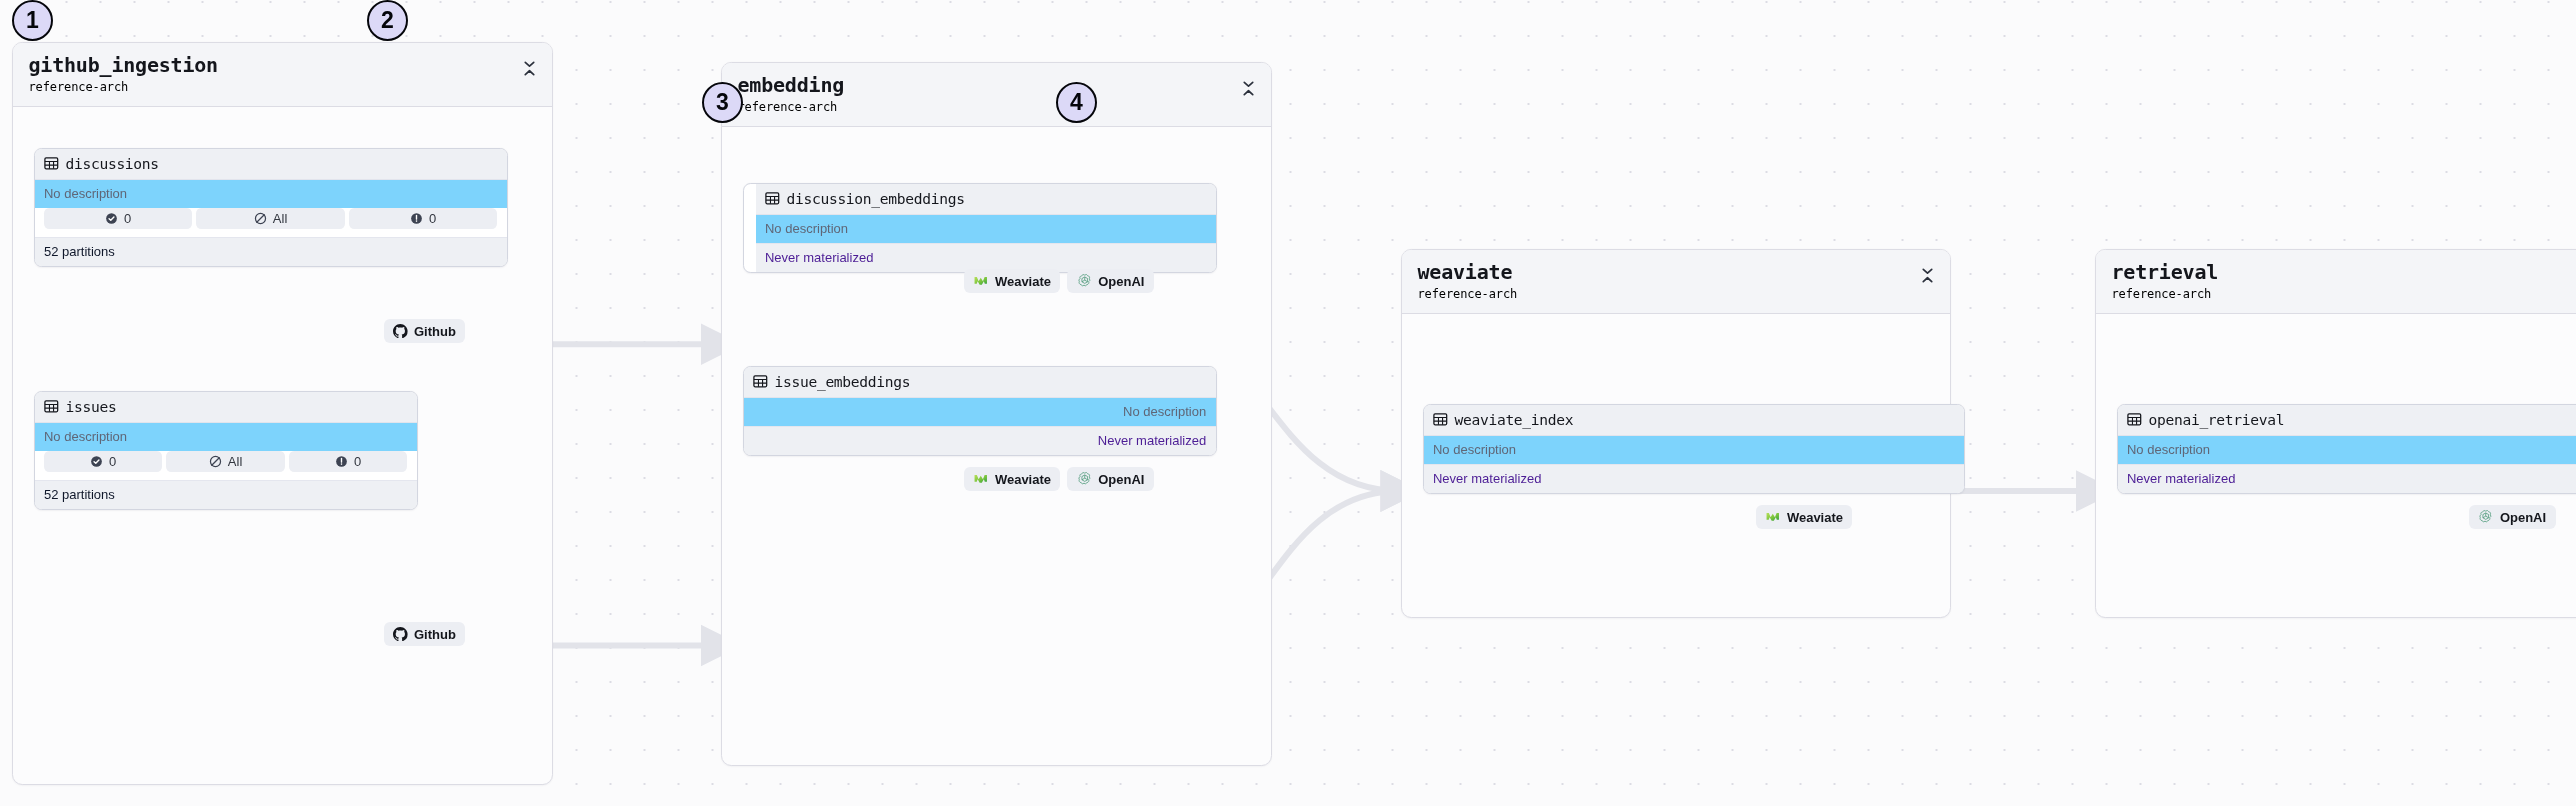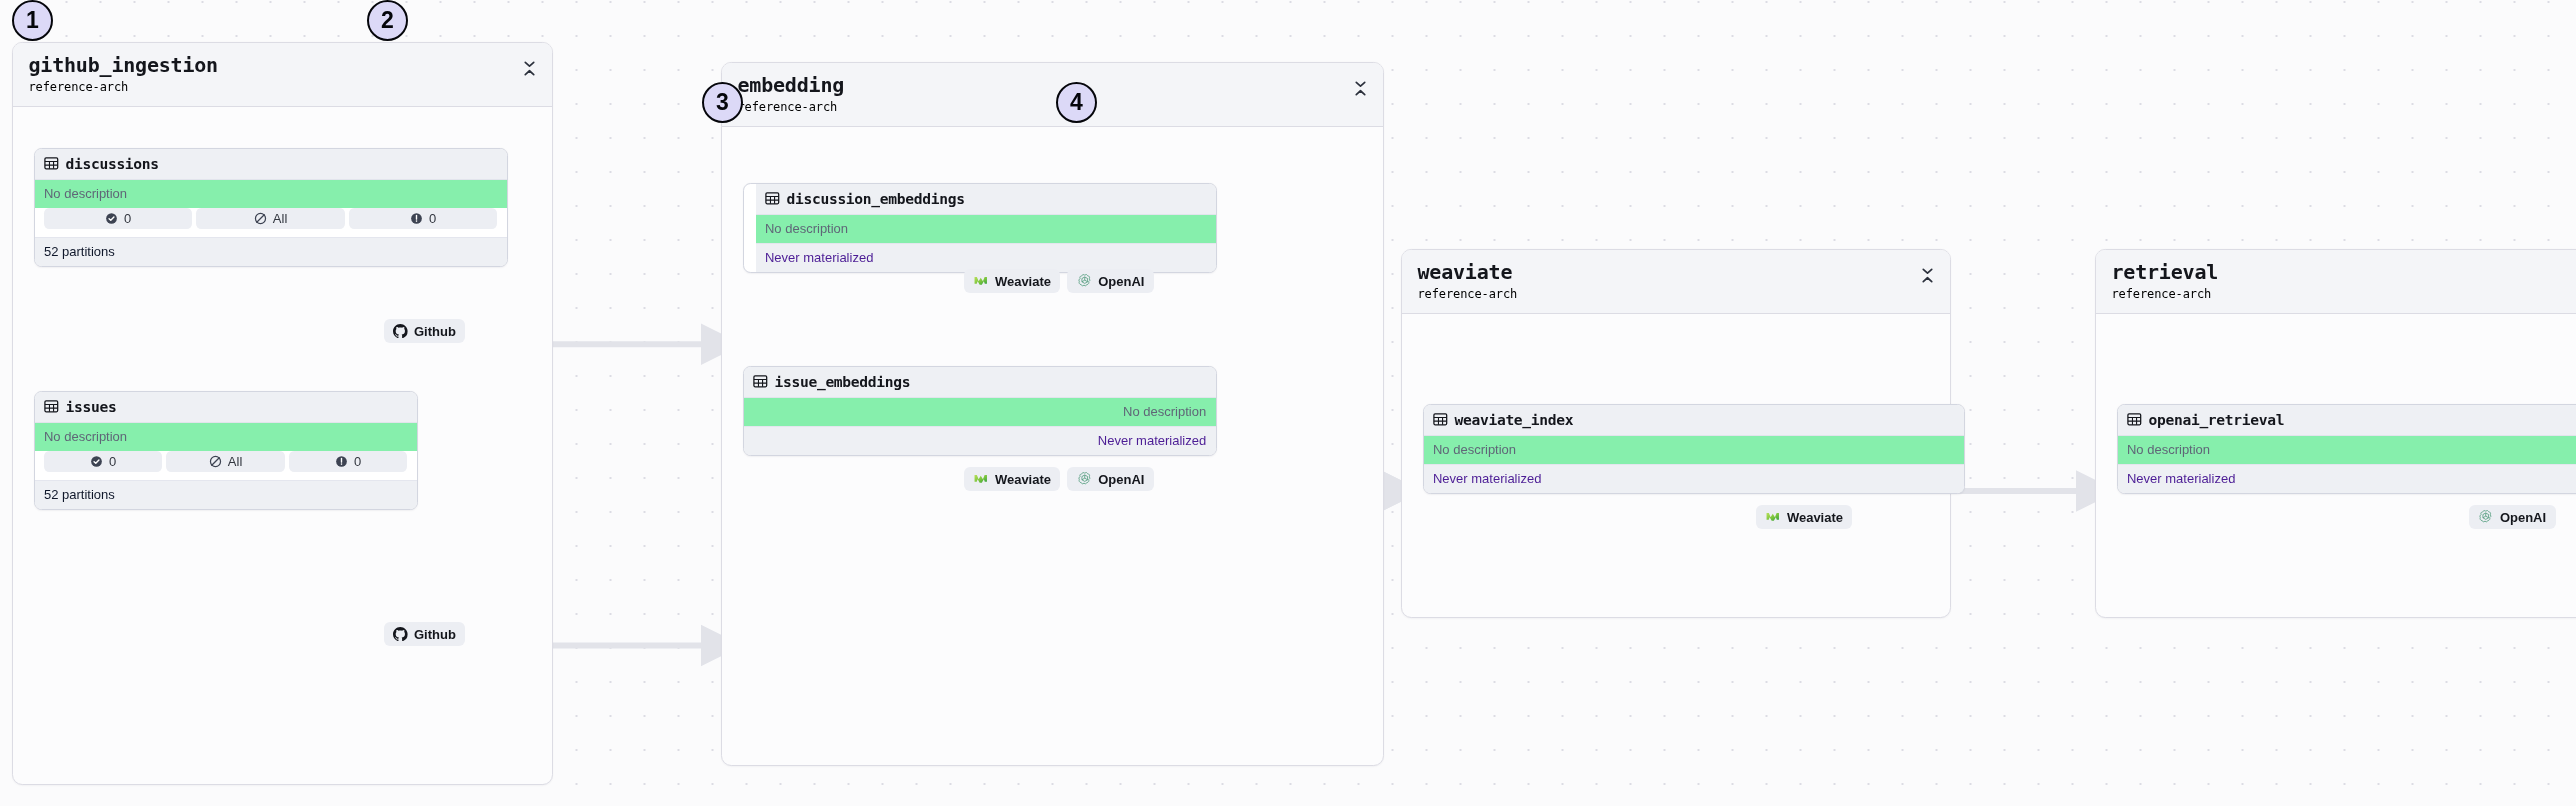--- a/index.html
+++ b/index.html
@@ -73,27 +73,27 @@
     background: #eef0f4;
     padding: 6px 9.4px 6.9px 9.4px;
     display: flex;
     align-items: center;
     gap: 6.9px;
     border-bottom: 0.9px solid #e2e4ec;
   }
   .asset-name {
     font-family: "DejaVu Sans Mono", "Liberation Mono", monospace;
     font-size: 14.6px;
-    font-weight: 700;
+    font-weight: 400;
     color: #14161c;
     letter-spacing: -0.3px;
     white-space: nowrap;
   }
   .asset-desc {
-    background: #86efac;
+    background: #7dd3fc;
     padding: 6px 9.4px 6.9px 9.4px;
     font-size: 13px;
     color: #5f6677;
   }
   .asset-status {
     background: #eef0f4;
     padding: 6px 9.4px 6.9px 9.4px;
     font-size: 13px;
     color: #4c1d95;
     border-top: 0.9px solid #e4e6ee;
@@ -299,21 +299,21 @@
           <svg width="14.6" height="14.6" viewBox="0 0 16 16">
             <path fill="#14161c" d="M8 0C3.58 0 0 3.58 0 8c0 3.54 2.29 6.53 5.47 7.59.4.07.55-.17.55-.38 0-.19-.01-.82-.01-1.49-2.01.37-2.53-.49-2.69-.94-.09-.23-.48-.94-.82-1.13-.28-.15-.68-.52-.01-.53.63-.01 1.08.58 1.23.82.72 1.21 1.87.87 2.33.66.07-.52.28-.87.51-1.07-1.78-.2-3.64-.89-3.64-3.95 0-.87.31-1.59.82-2.15-.08-.2-.36-1.02.08-2.12 0 0 .67-.21 2.2.82.64-.18 1.32-.27 2-.27s1.36.09 2 .27c1.53-1.04 2.2-.82 2.2-.82.44 1.1.16 1.92.08 2.12.51.56.82 1.27.82 2.15 0 3.07-1.87 3.75-3.65 3.95.29.25.54.73.54 1.48 0 1.07-.01 1.93-.01 2.2 0 .21.15.46.55.38A8.01 8.01 0 0 0 16 8c0-4.42-3.58-8-8-8z"></path>
           </svg>
           <span>Github</span>
         </div>
       </div>
 
     </div>
   </div>
 
-  <div class="group" style="left:721px;top:62px;width:663px;height:704px;">
+  <div class="group" style="left:721px;top:62px;width:551px;height:704px;">
     <div class="group-header">
       <div>
         <div class="group-title">embedding</div>
         <div class="group-sub">reference-arch</div>
       </div>
       <div class="collapse-icon">
         <svg width="11" height="6.9" viewBox="0 0 13 8">
             <path d="M1.5 1.5 L6.5 6 L11.5 1.5" stroke="#2b303c" stroke-width="2" fill="none" stroke-linecap="round" stroke-linejoin="round"></path>
           </svg>
         <svg width="11" height="6.9" viewBox="0 0 13 8">

